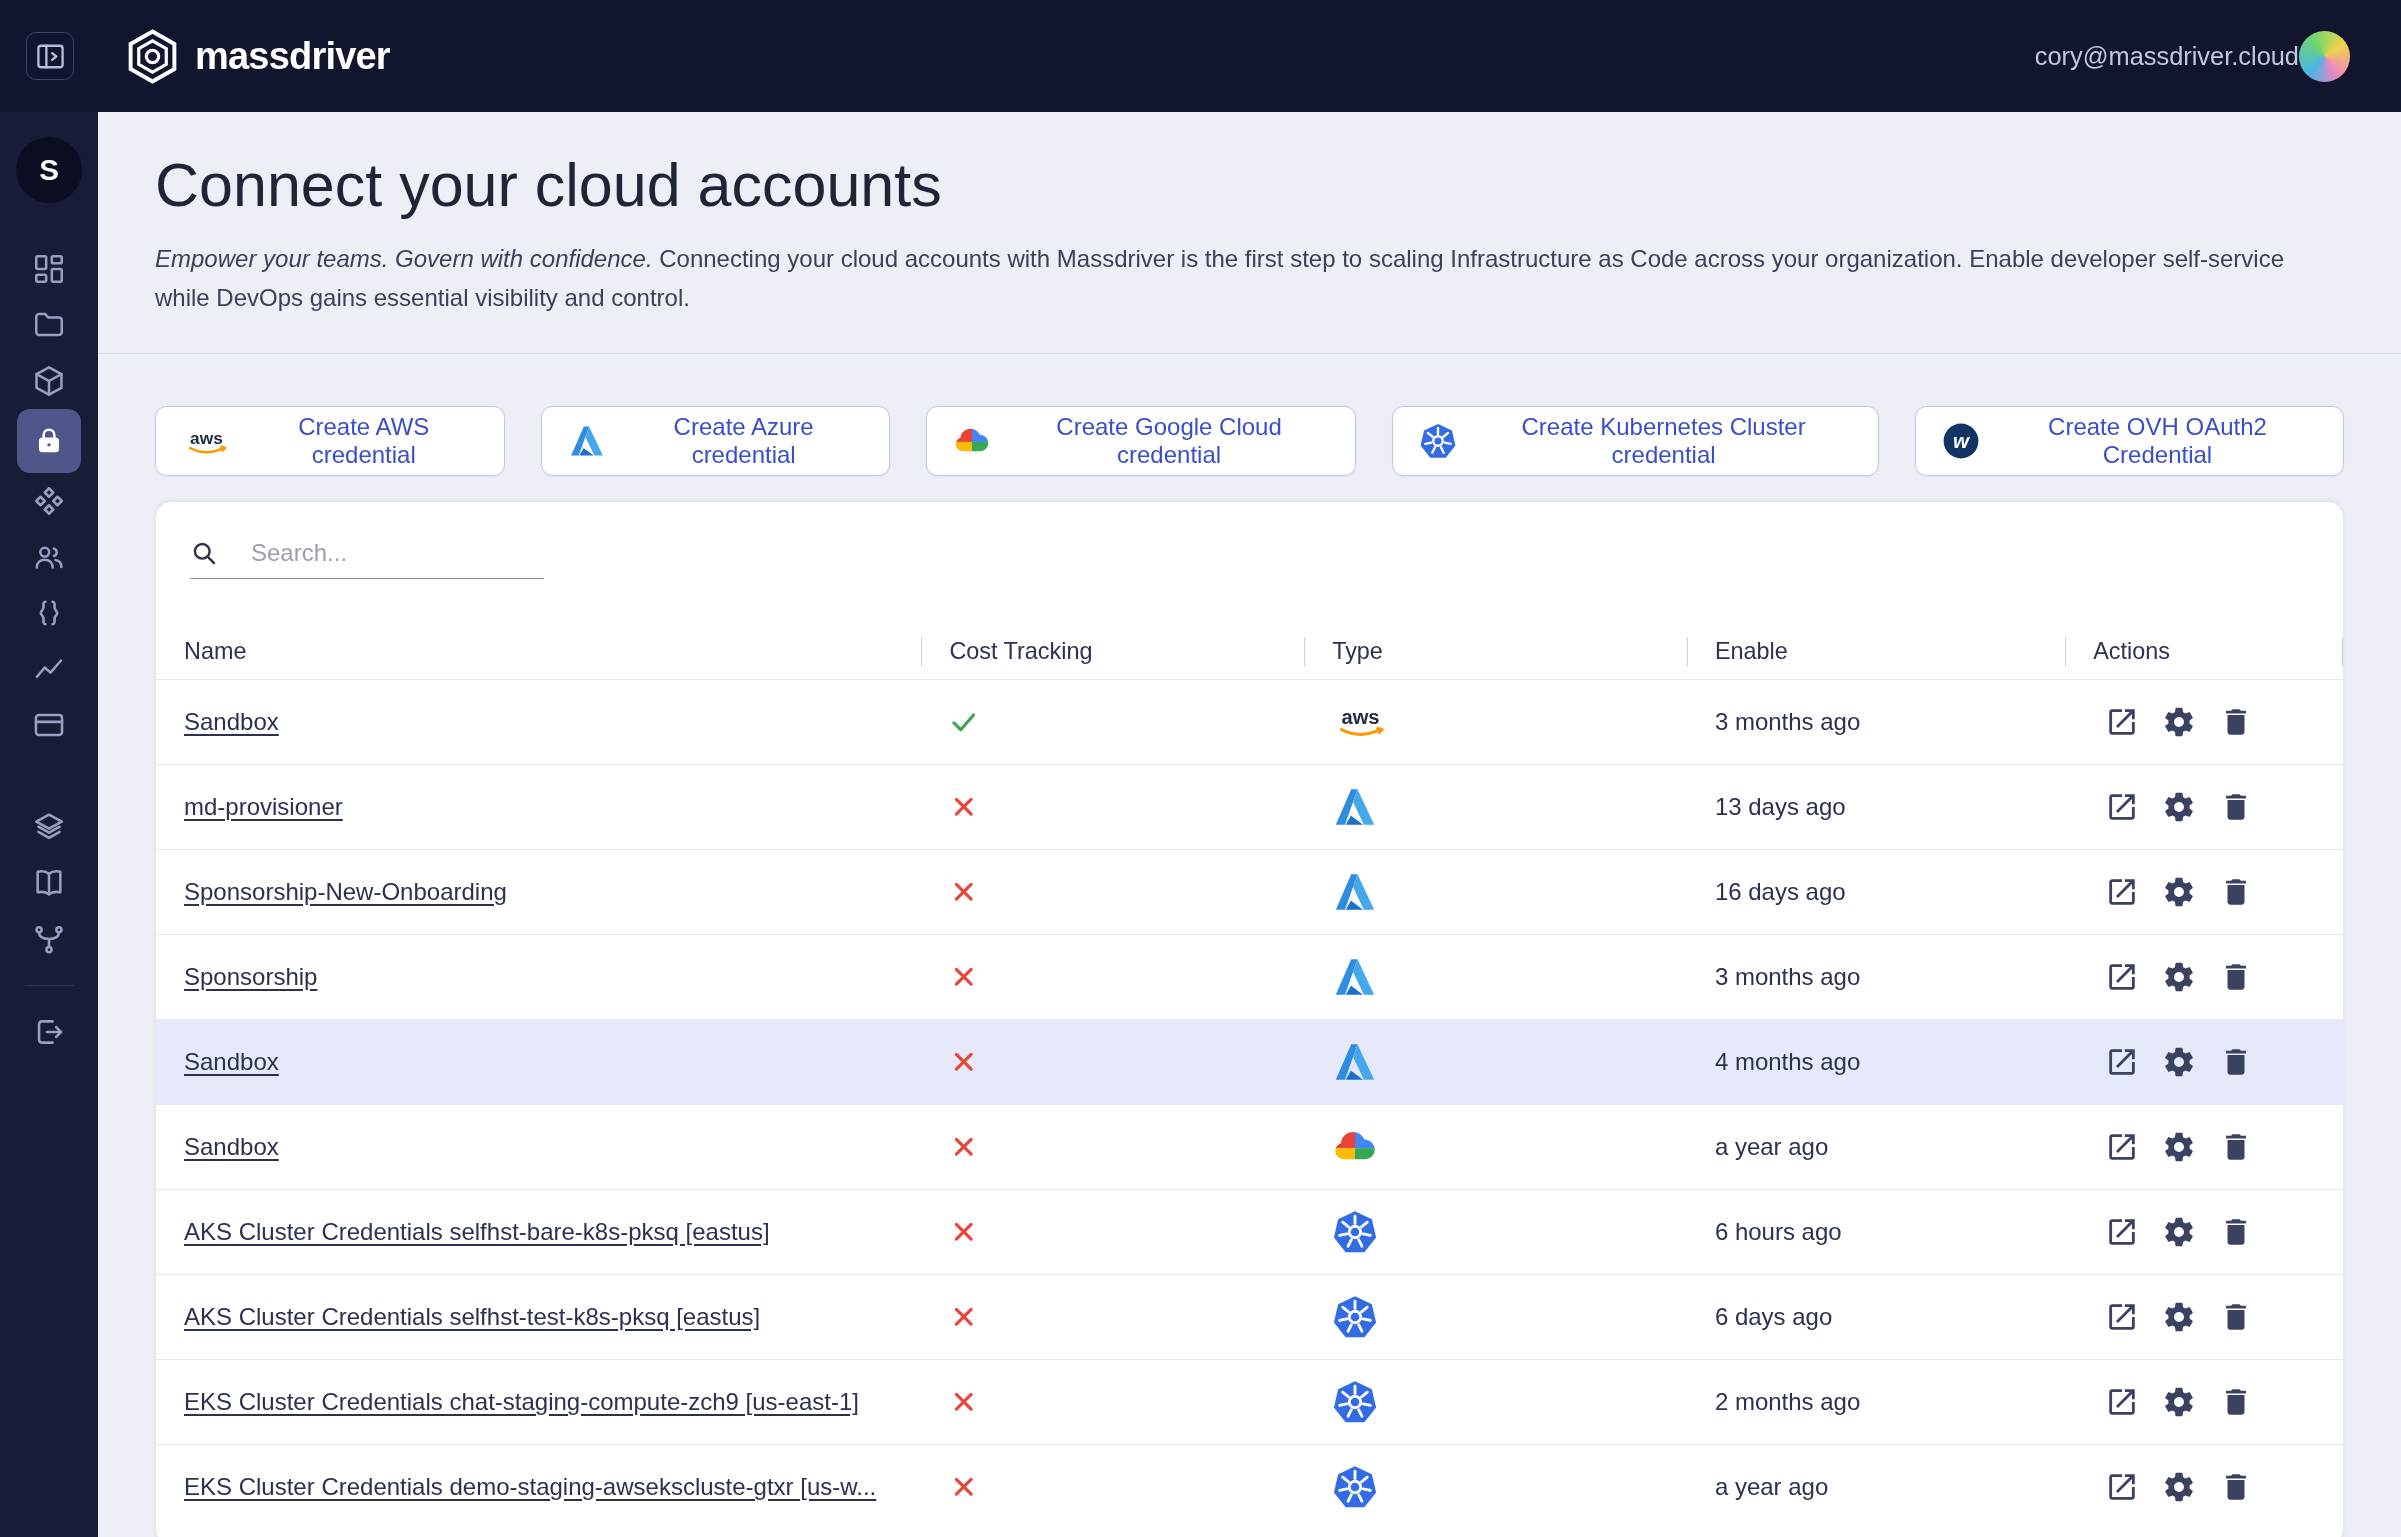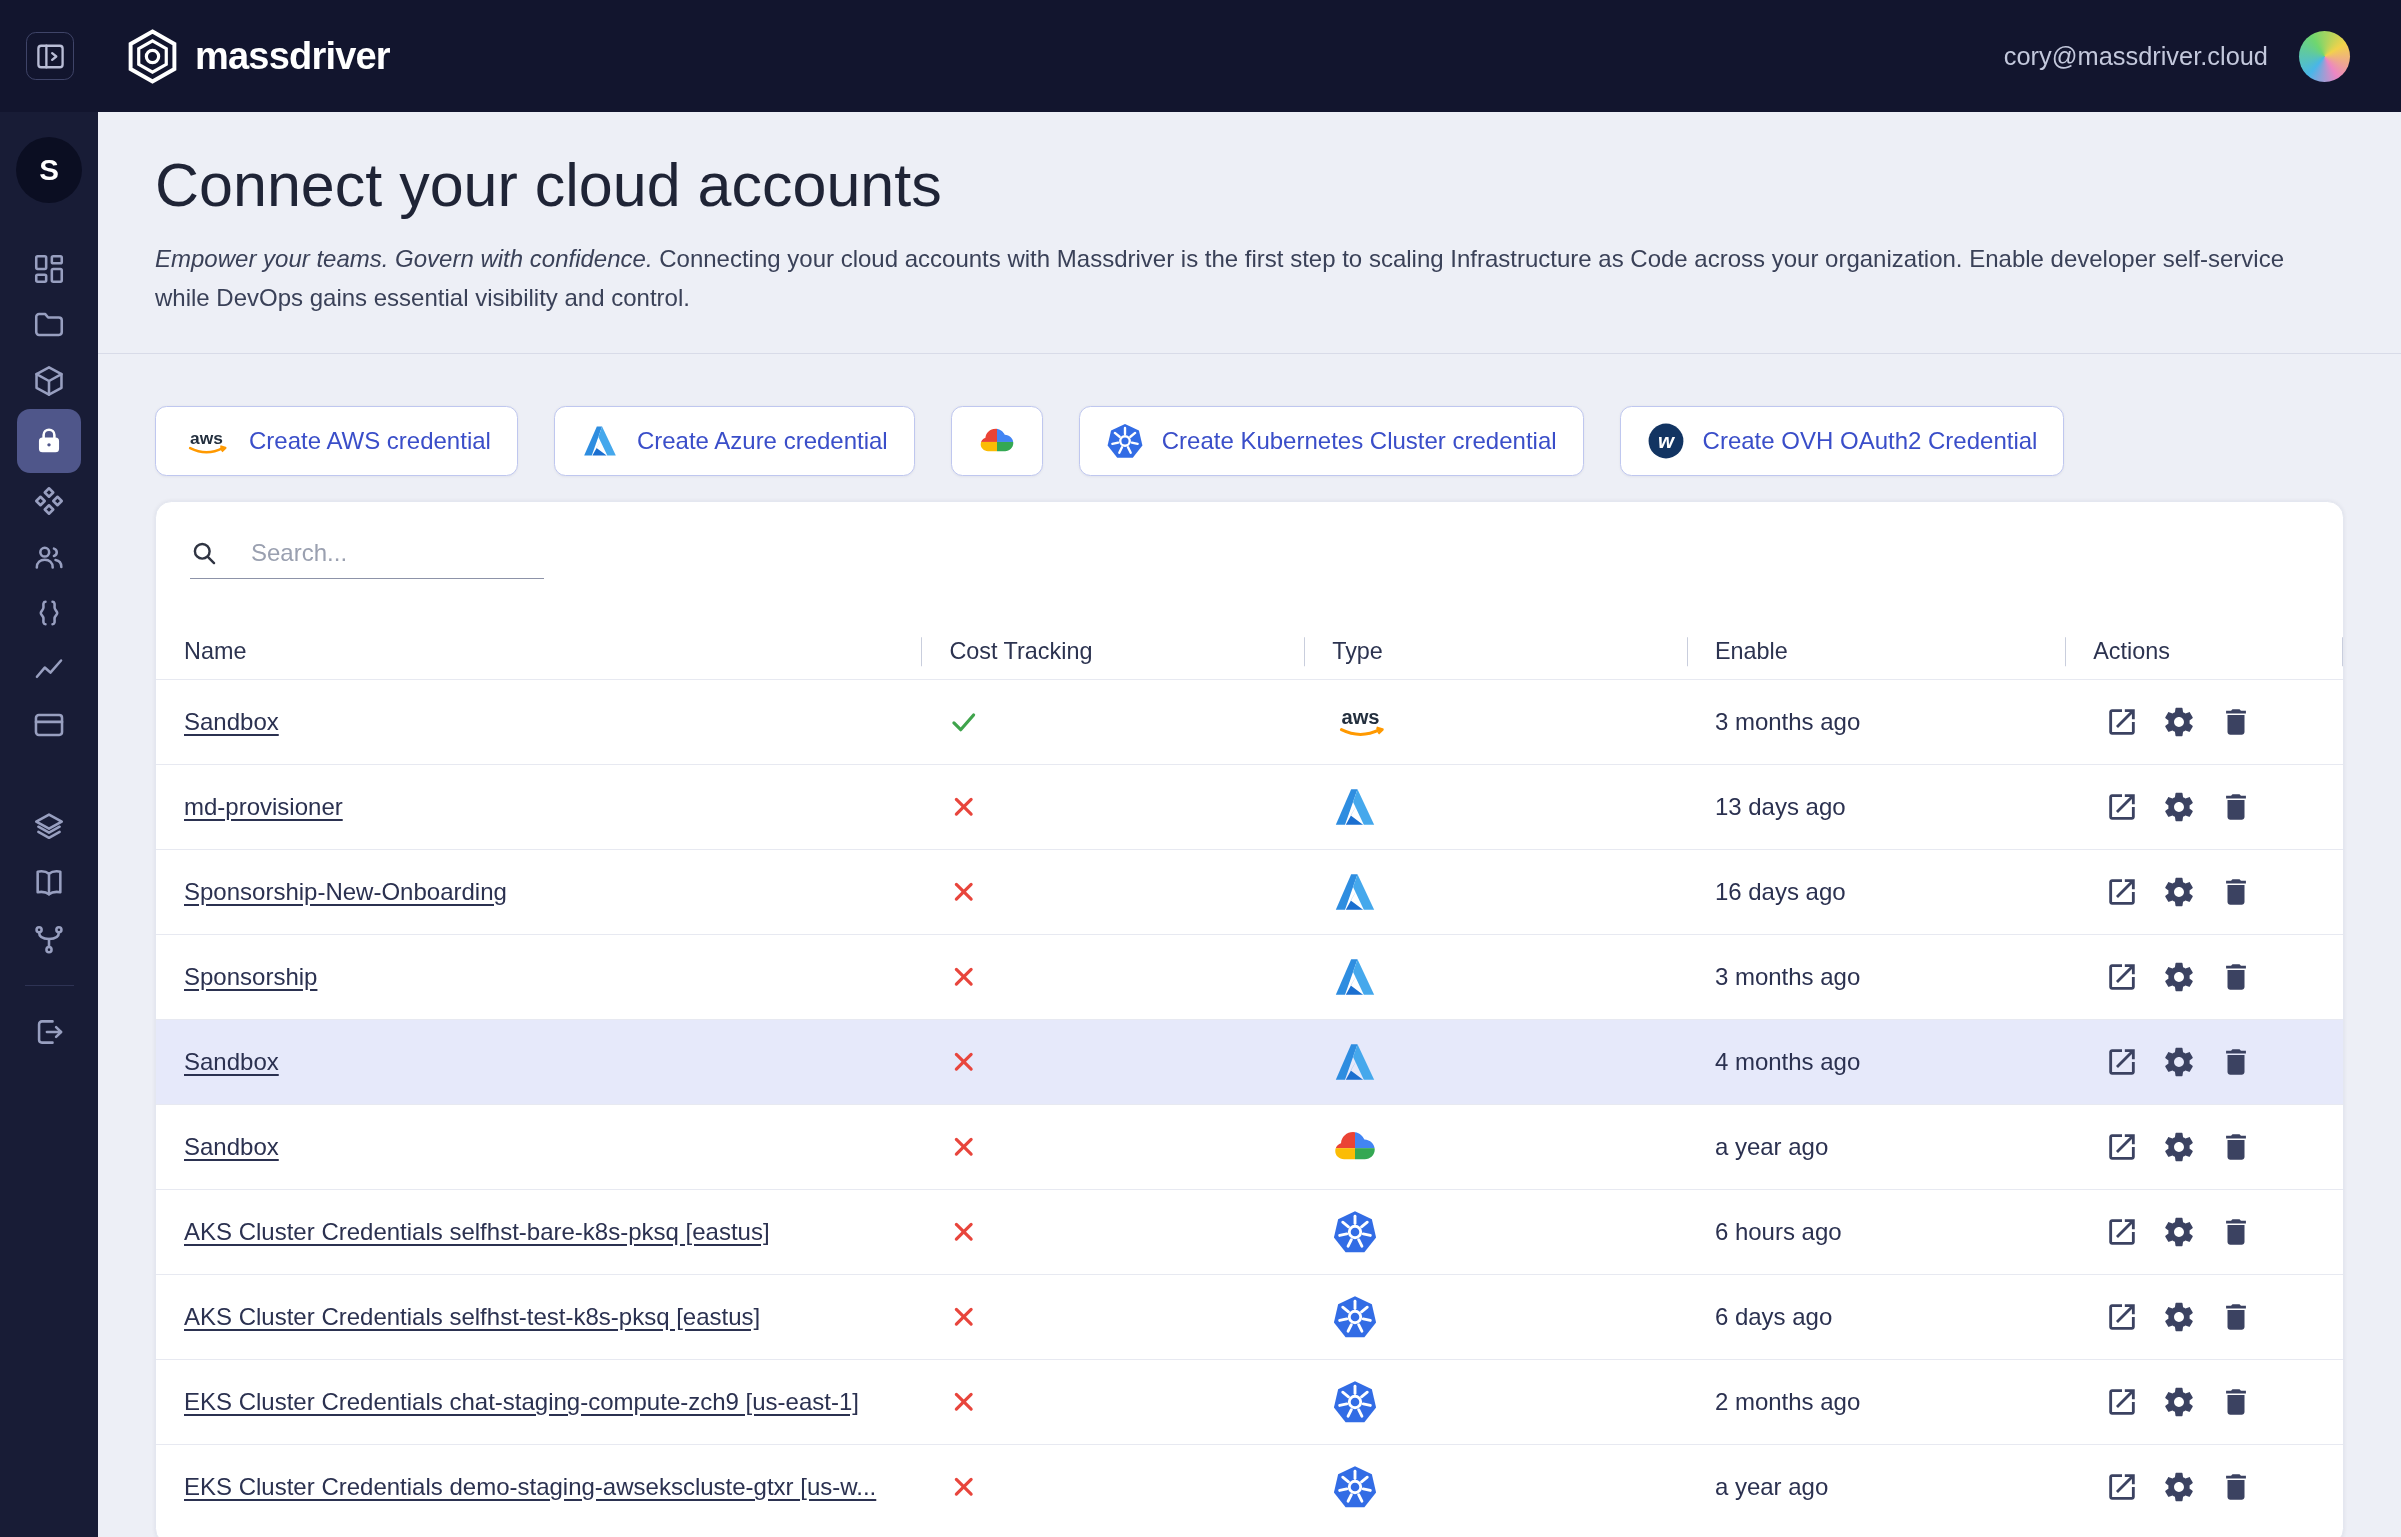--- a/index.html
+++ b/index.html
@@ -25,21 +25,21 @@
 
   
   .topbar{position:fixed;top:0;left:0;width:2401px;height:112px;background:var(--topbar);
     display:flex;align-items:center;padding:0 51px 0 26px;z-index:20;}
   .toggle-btn{width:48px;height:48px;border:1.6px solid #3f4468;border-radius:9.8px;background:transparent;
     display:flex;align-items:center;justify-content:center;cursor:pointer;margin-right:49px;padding:0;}
   .toggle-btn svg{width:33px;height:33px;}
   .brand{display:flex;align-items:center;gap:13px;}
   .brand svg{width:59px;height:59px;}
   .brand-name{color:#fff;font-size:38px;font-weight:700;letter-spacing:-0.8px;}
-  .top-right{margin-left:auto;display:flex;align-items:center;gap:31px;}
+  .top-right{margin-left:auto;display:flex;align-items:center;}
   .user-email{color:#c3c8dc;font-size:25.4px;}
   .user-avatar{width:51px;height:51px;border-radius:50%;cursor:pointer;border:none;padding:0;
     background:conic-gradient(from 220deg,#49b6e8,#6fd66f 30%,#f2d24b 55%,#ec86c4 80%,#49b6e8);}
 
   
   .sidebar{position:fixed;top:112px;left:0;width:98px;height:1425px;background:var(--sidebar);
     display:flex;flex-direction:column;align-items:center;padding-top:24.6px;z-index:15;}
   .ws-avatar{width:66px;height:66px;border-radius:50%;background:#0b0e22;color:#fff;font-size:29.5px;
     font-weight:700;display:flex;align-items:center;justify-content:center;margin-bottom:38px;cursor:pointer;border:none;}
   .nav-item{width:98px;height:56px;display:flex;align-items:center;justify-content:center;
@@ -263,20 +263,21 @@
       <span class="bicon">
         <svg viewBox="0 0 24 24">
           <g clip-path="url(#gcpclip)">
             <rect x="0" y="0" width="12" height="12.6" fill="#ea4335"></rect>
             <rect x="12" y="0" width="12" height="12.6" fill="#4285f4"></rect>
             <rect x="0" y="12.6" width="12" height="11.4" fill="#fbbc05"></rect>
             <rect x="12" y="12.6" width="12" height="11.4" fill="#34a853"></rect>
           </g>
         </svg>
       </span>
+      <span>Create Google Cloud credential</span>
     </button>
     <button class="cred-btn">
       <span class="bicon">
         <svg viewBox="0 0 24 24">
           <polygon points="12,1.2 20.8,5.4 23,14.9 16.9,22.5 7.1,22.5 1,14.9 3.2,5.4" fill="#326ce5"></polygon>
           <circle cx="12" cy="12" r="3" fill="none" stroke="#fff" stroke-width="1.5"></circle>
           <g stroke="#fff" stroke-width="1.5" stroke-linecap="round">
             <line x1="12" y1="7.6" x2="12" y2="3.8"></line>
               <line x1="15.4" y1="9.3" x2="18.4" y2="6.9"></line>
             <line x1="16.3" y1="13" x2="20" y2="13.8"></line>

